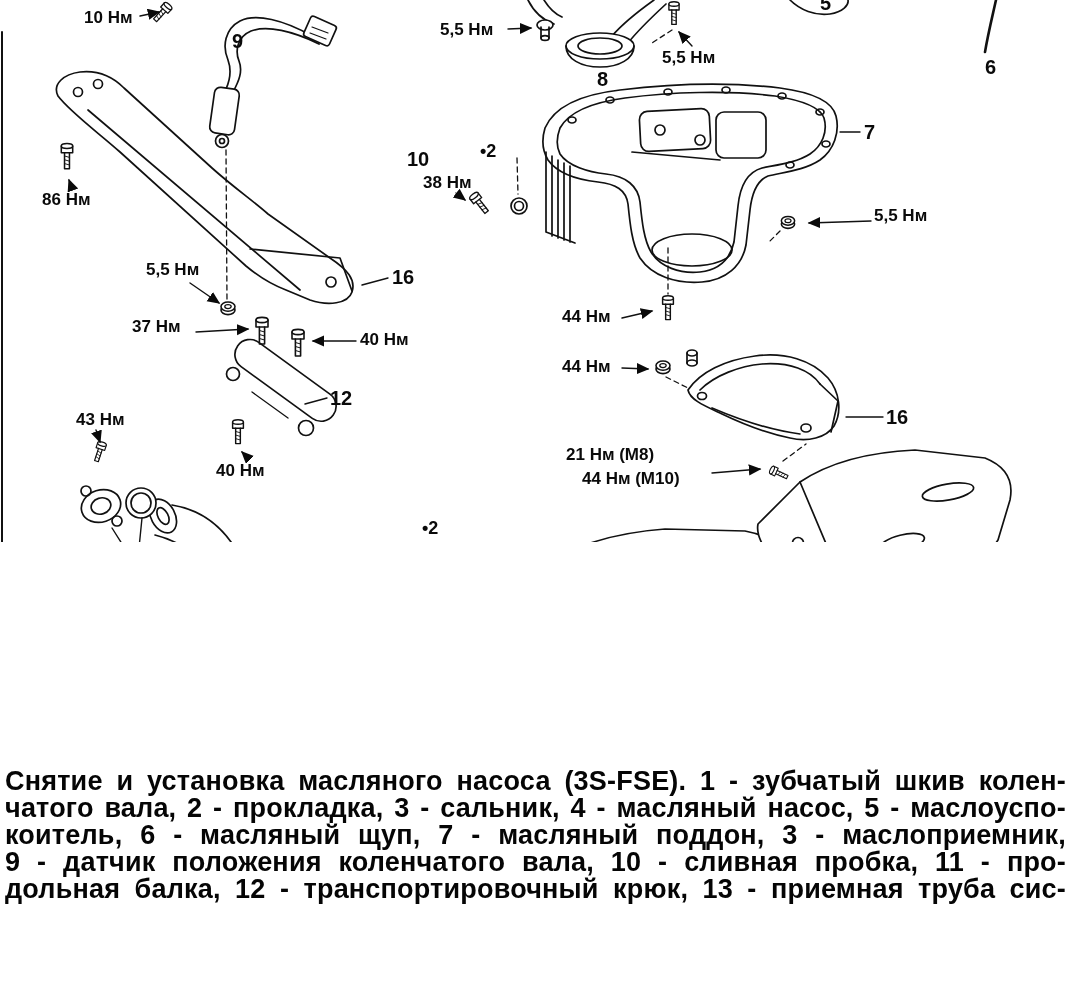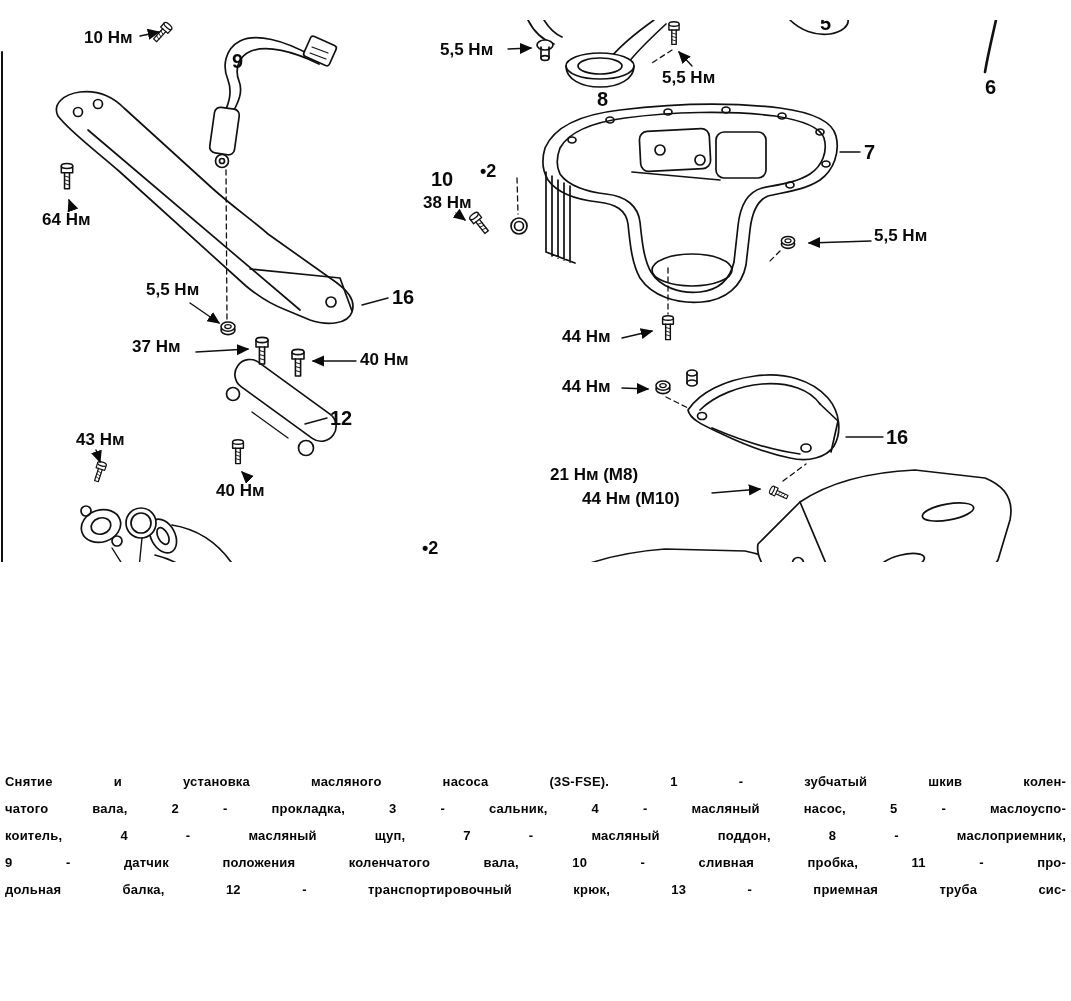--- a/index.html
+++ b/index.html
@@ -1,25 +1,25 @@
 <!DOCTYPE html>
 <html><head>
 <meta charset="utf-8">
 <style>
   html,body{margin:0;padding:0;background:#fff;}
   .page{position:relative;width:1071px;height:1001px;background:#fff;color:#000;
         font-family:"Liberation Sans",sans-serif;overflow:hidden;}
-  .diagram{position:absolute;left:0;top:0;width:1071px;height:542px;overflow:hidden;margin-top:20px;}
+  .diagram{position:absolute;left:0;top:0;width:1071px;height:542px;overflow:hidden;}
   .diagram svg{position:absolute;left:0;top:0;}
   .lbl{position:absolute;font-weight:bold;white-space:nowrap;color:#0a0a0a;}
   .t{font-size:17px;}
   .n{font-size:20px;}
   .q{font-size:18px;}
   .caption{position:absolute;left:5px;top:768px;width:1061px;font-weight:bold;
-           font-size:13px;line-height:27px;letter-spacing:.2px;color:#050505;}
+           font-size:27px;line-height:27px;letter-spacing:.2px;color:#050505;}
   .caption .jl{text-align:justify;text-align-last:justify;}
 </style>
 </head>
 <body>
 
 <div class="page">
 
   <div class="diagram">
 
     <svg width="1071" height="762" viewBox="0 0 1071 762">
@@ -234,53 +234,53 @@
           <path d="M233,645 L247,622"></path>
           <path d="M709,696 L716,673"></path>
           <path d="M131,558 L112,528 M138,558 L142,518"></path>
         </g>
       </g>
     </svg>
 
     <span class="lbl t" style="left:84px;top:8px">10 Нм</span>
     <span class="lbl t" style="left:440px;top:20px">5,5 Нм</span>
     <span class="lbl t" style="left:662px;top:48px">5,5 Нм</span>
-    <span class="lbl t" style="left:42px;top:190px">64 Нм</span>
+    <span class="lbl t" style="left:42px;top:190px">86 Нм</span>
     <span class="lbl t" style="left:423px;top:173px">38 Нм</span>
     <span class="lbl t" style="left:874px;top:206px">5,5 Нм</span>
     <span class="lbl t" style="left:146px;top:260px">5,5 Нм</span>
     <span class="lbl t" style="left:132px;top:317px">37 Нм</span>
     <span class="lbl t" style="left:360px;top:330px">40 Нм</span>
     <span class="lbl t" style="left:562px;top:307px">44 Нм</span>
     <span class="lbl t" style="left:562px;top:357px">44 Нм</span>
     <span class="lbl t" style="left:76px;top:410px">43 Нм</span>
     <span class="lbl t" style="left:216px;top:461px">40 Нм</span>
-    <span class="lbl t" style="left:550px;top:445px">21 Нм (М8)</span>
+    <span class="lbl t" style="left:566px;top:445px">21 Нм (М8)</span>
     <span class="lbl t" style="left:582px;top:469px">44 Нм (М10)</span>
     <span class="lbl t" style="left:384px;top:720px">43 Нм</span>
 
     <span class="lbl n" style="left:232px;top:30px">9</span>
     <span class="lbl n" style="left:597px;top:68px">8</span>
     <span class="lbl n" style="left:985px;top:56px">6</span>
     <span class="lbl n" style="left:820px;top:-8px">5</span>
     <span class="lbl n" style="left:864px;top:121px">7</span>
-    <span class="lbl n" style="left:431px;top:148px">10</span>
+    <span class="lbl n" style="left:407px;top:148px">10</span>
     <span class="lbl n" style="left:392px;top:266px">16</span>
     <span class="lbl n" style="left:330px;top:387px">12</span>
     <span class="lbl n" style="left:886px;top:406px">16</span>
     <span class="lbl n" style="left:126px;top:560px">2</span>
     <span class="lbl n" style="left:216px;top:646px">13</span>
     <span class="lbl n" style="left:955px;top:579px">15</span>
     <span class="lbl n" style="left:694px;top:679px">14</span>
 
     <span class="lbl q" style="left:480px;top:141px">•2</span>
     <span class="lbl q" style="left:422px;top:518px">•2</span>
   </div>
 
   <div class="caption">
     <div class="jl">Снятие и установка масляного насоса (3S-FSE). 1 - зубчатый шкив колен-</div>
     <div class="jl">чатого вала, 2 - прокладка, 3 - сальник, 4 - масляный насос, 5 - маслоуспо-</div>
-    <div class="jl">коитель, 4 - масляный щуп, 7 - масляный поддон, 8 - маслоприемник,</div>
+    <div class="jl">коитель, 6 - масляный щуп, 7 - масляный поддон, 3 - маслоприемник,</div>
     <div class="jl">9 - датчик положения коленчатого вала, 10 - сливная пробка, 11 - про-</div>
     <div class="jl">дольная балка, 12 - транспортировочный крюк, 13 - приемная труба сис-</div>
   </div>
 
 </div>
 
 </body></html>

